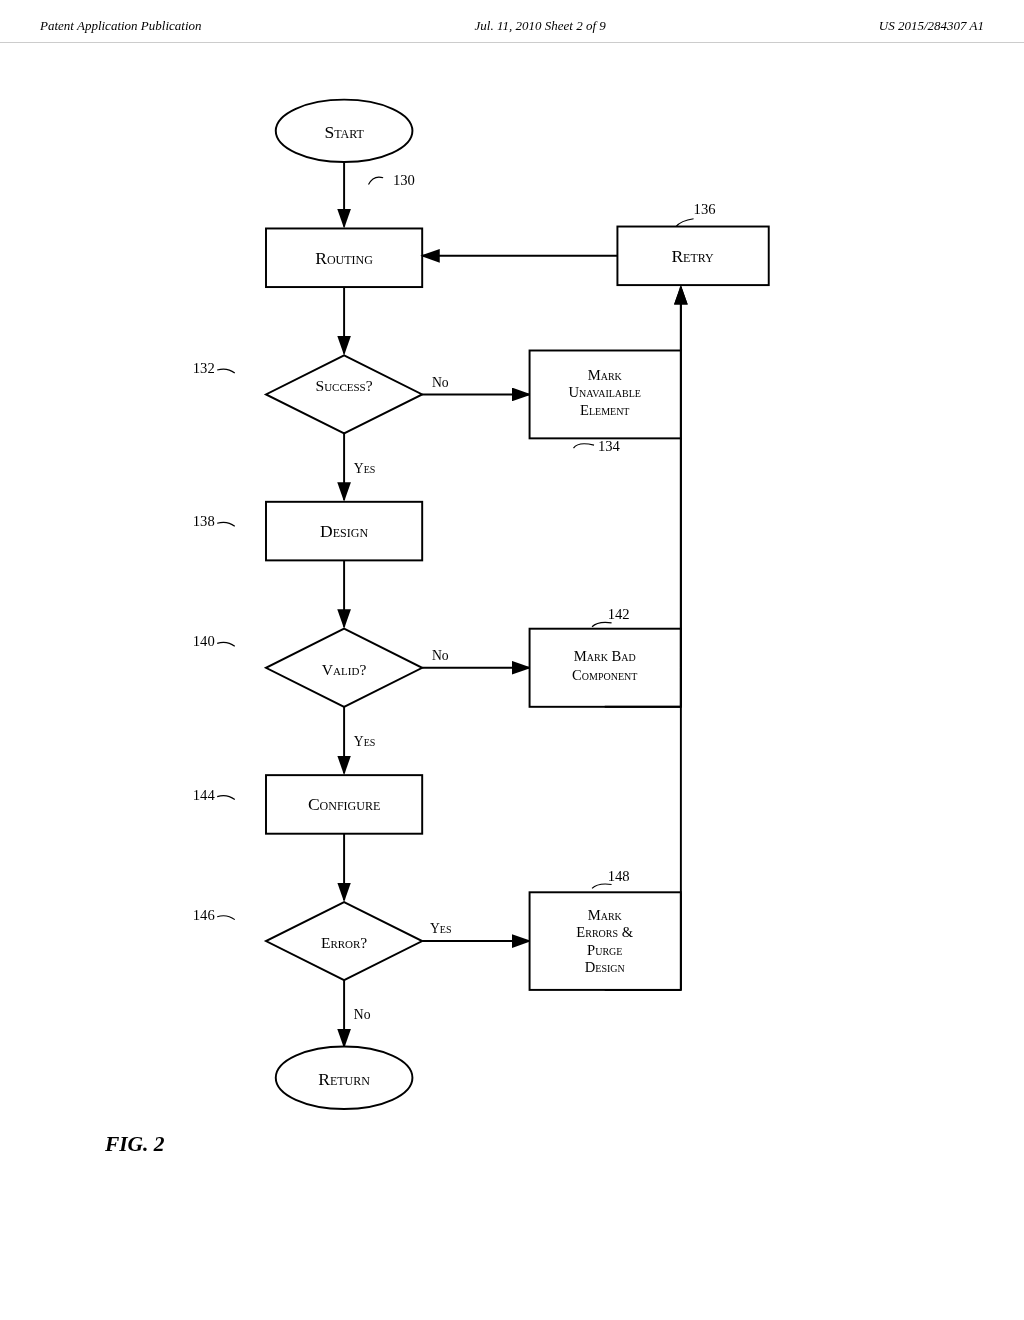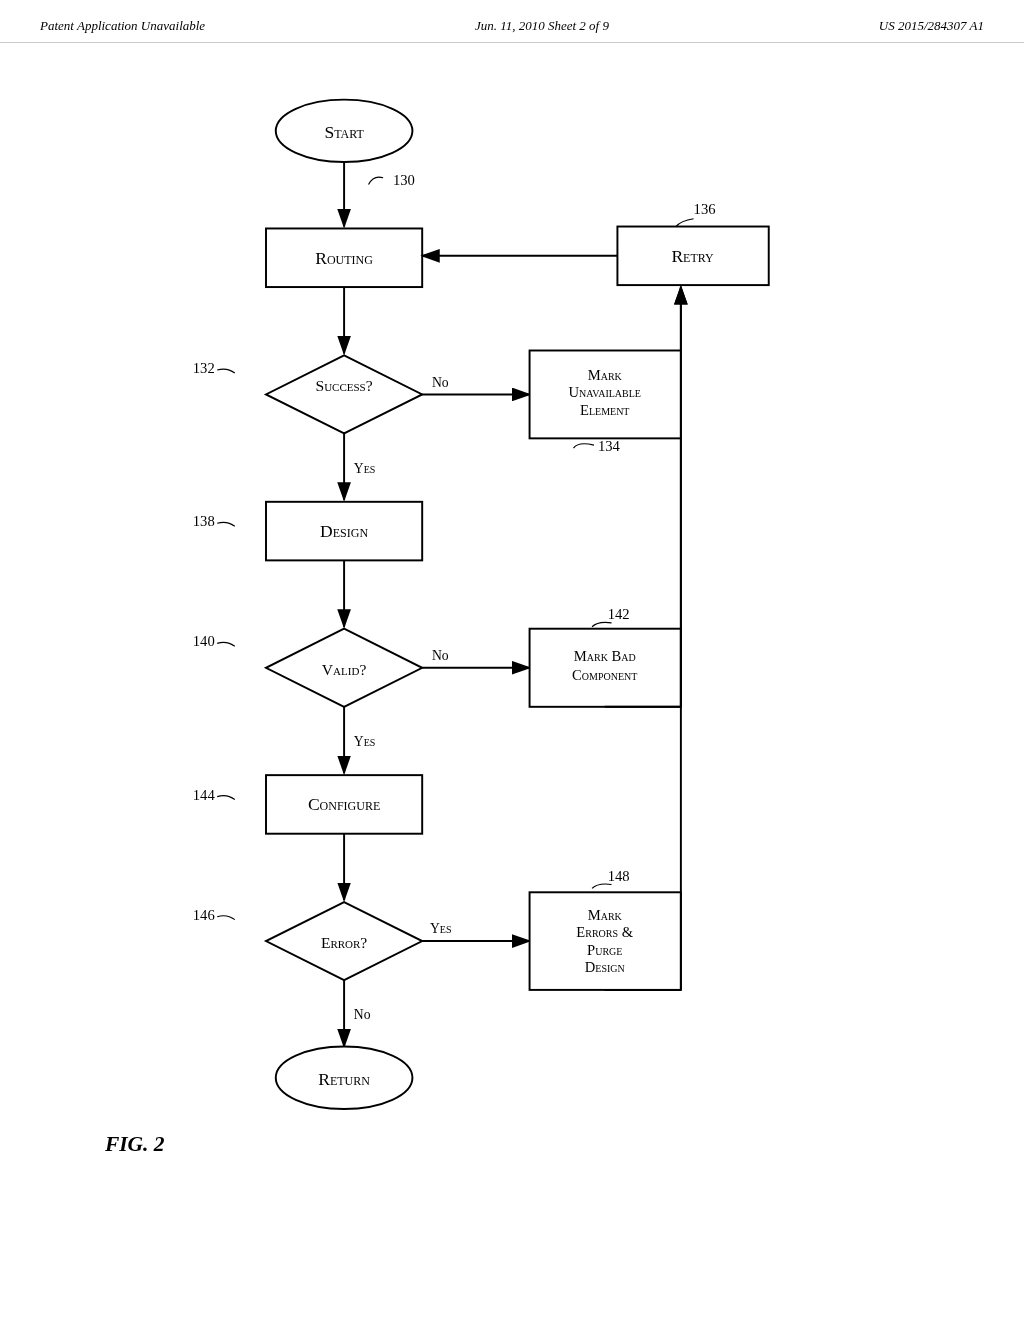--- a/index.html
+++ b/index.html
@@ -32,22 +32,22 @@
       position: absolute;
       top: 0; left: 0;
       width: 100%;
       height: 100%;
     }
   </style>
 </head>
 <body>
 
 <div class="header">
-  <span>Patent Application Unavailable</span>
-  <span>Jun. 11, 2010  Sheet 2 of 9</span>
+  <span>Patent Application Publication</span>
+  <span>Jul. 11, 2010  Sheet 2 of 9</span>
   <span>US 2015/284307 A1</span>
 </div>
 
 <div class="diagram-container">
   <svg viewBox="0 0 1024 1260" xmlns="http://www.w3.org/2000/svg">
     <defs>
       <marker id="arrowhead" markerWidth="10" markerHeight="7" refX="9" refY="3.5" orient="auto">
         <polygon points="0 0, 10 3.5, 0 7" fill="#000"></polygon>
       </marker>
     </defs>

